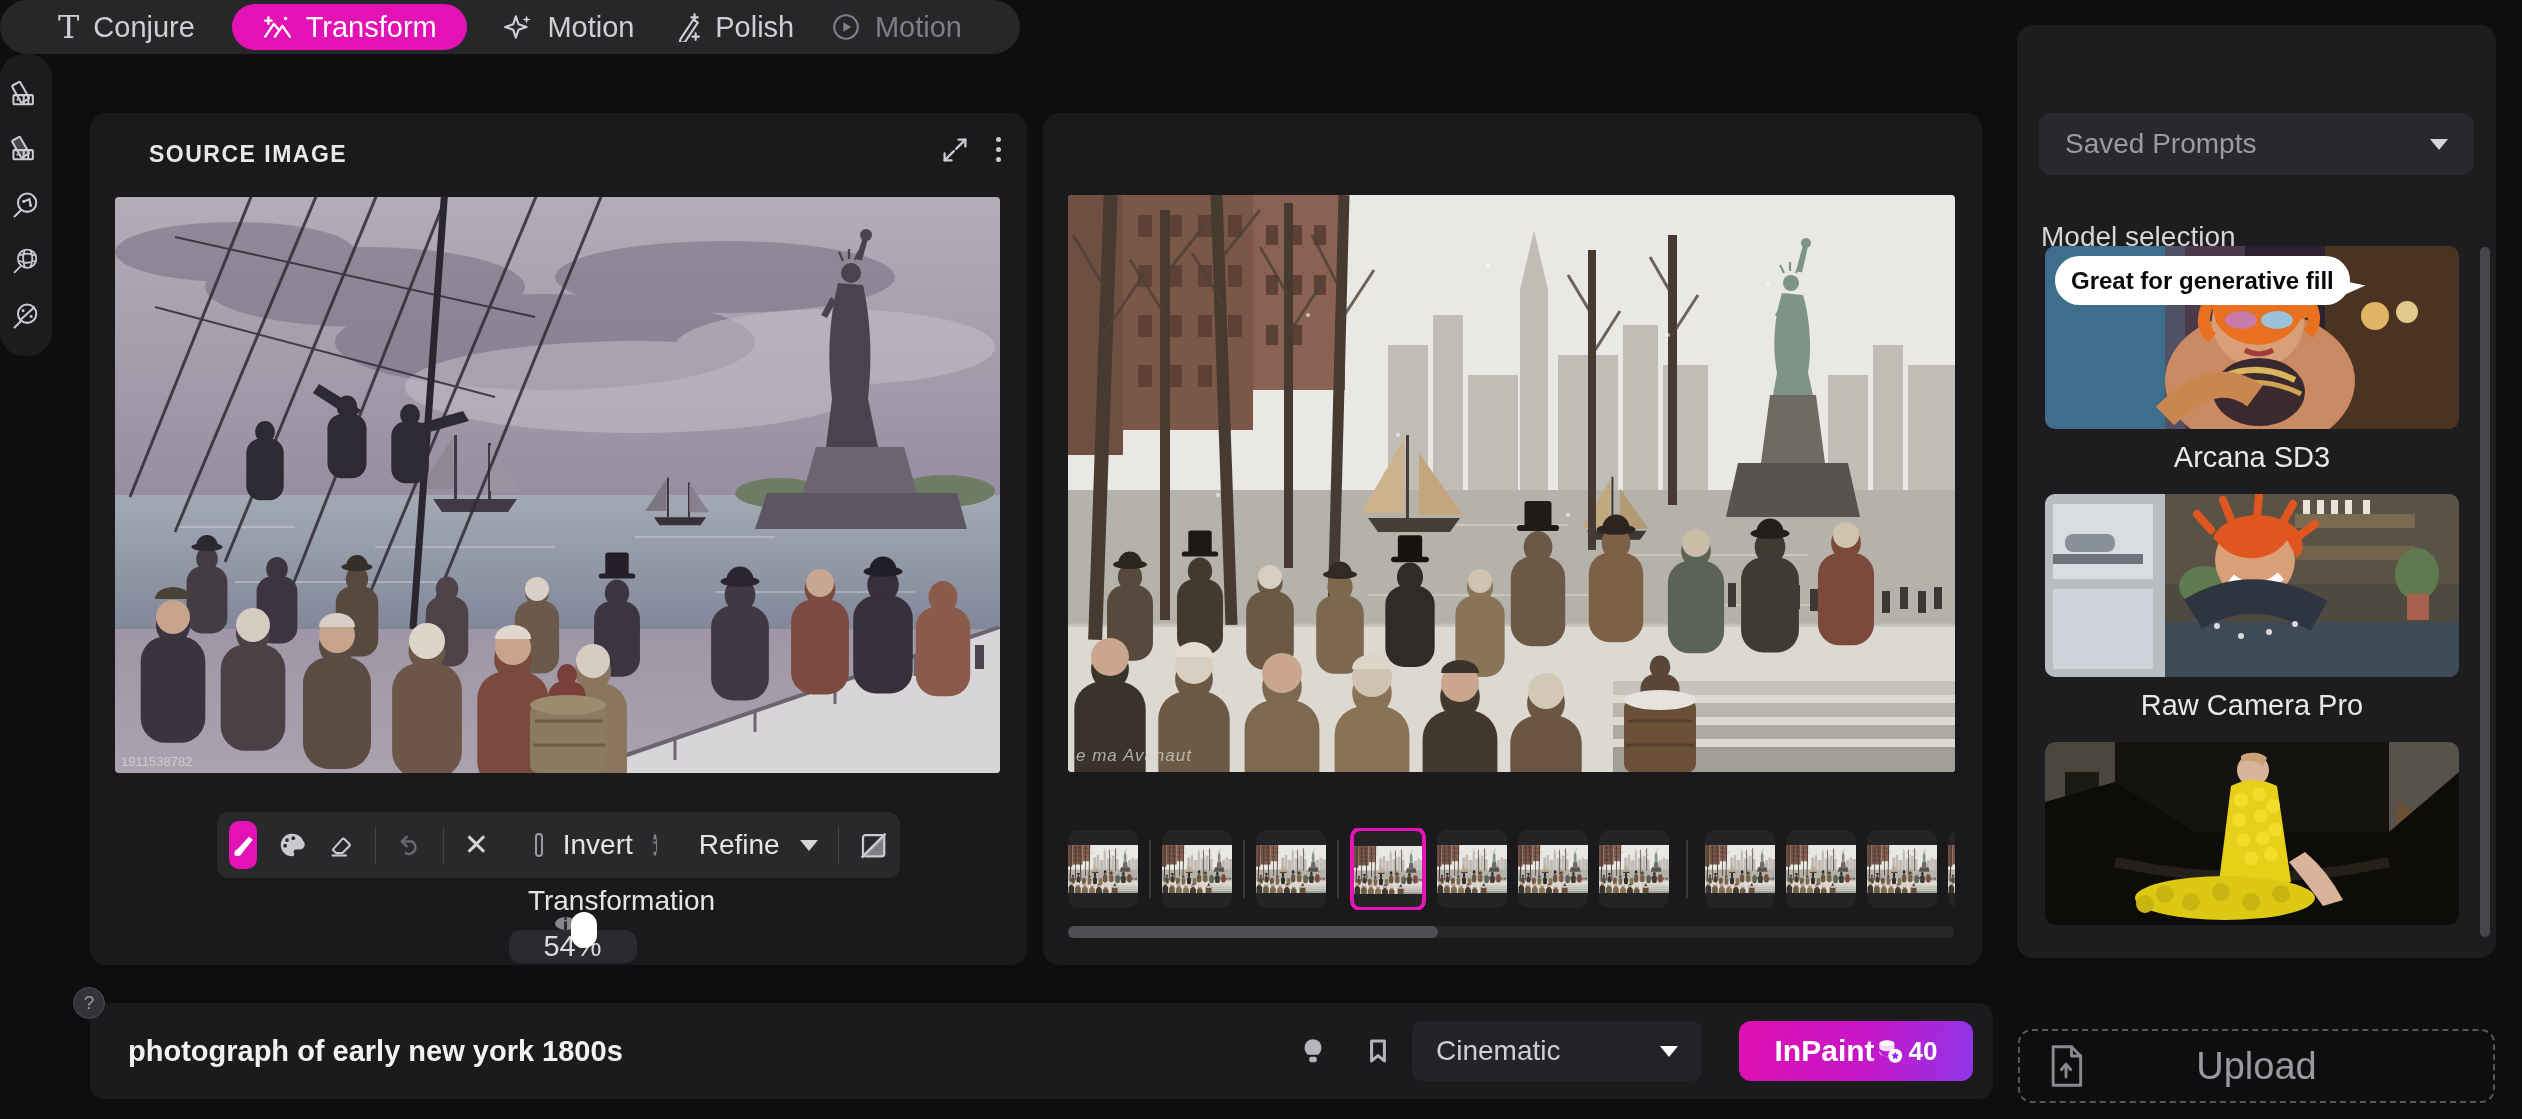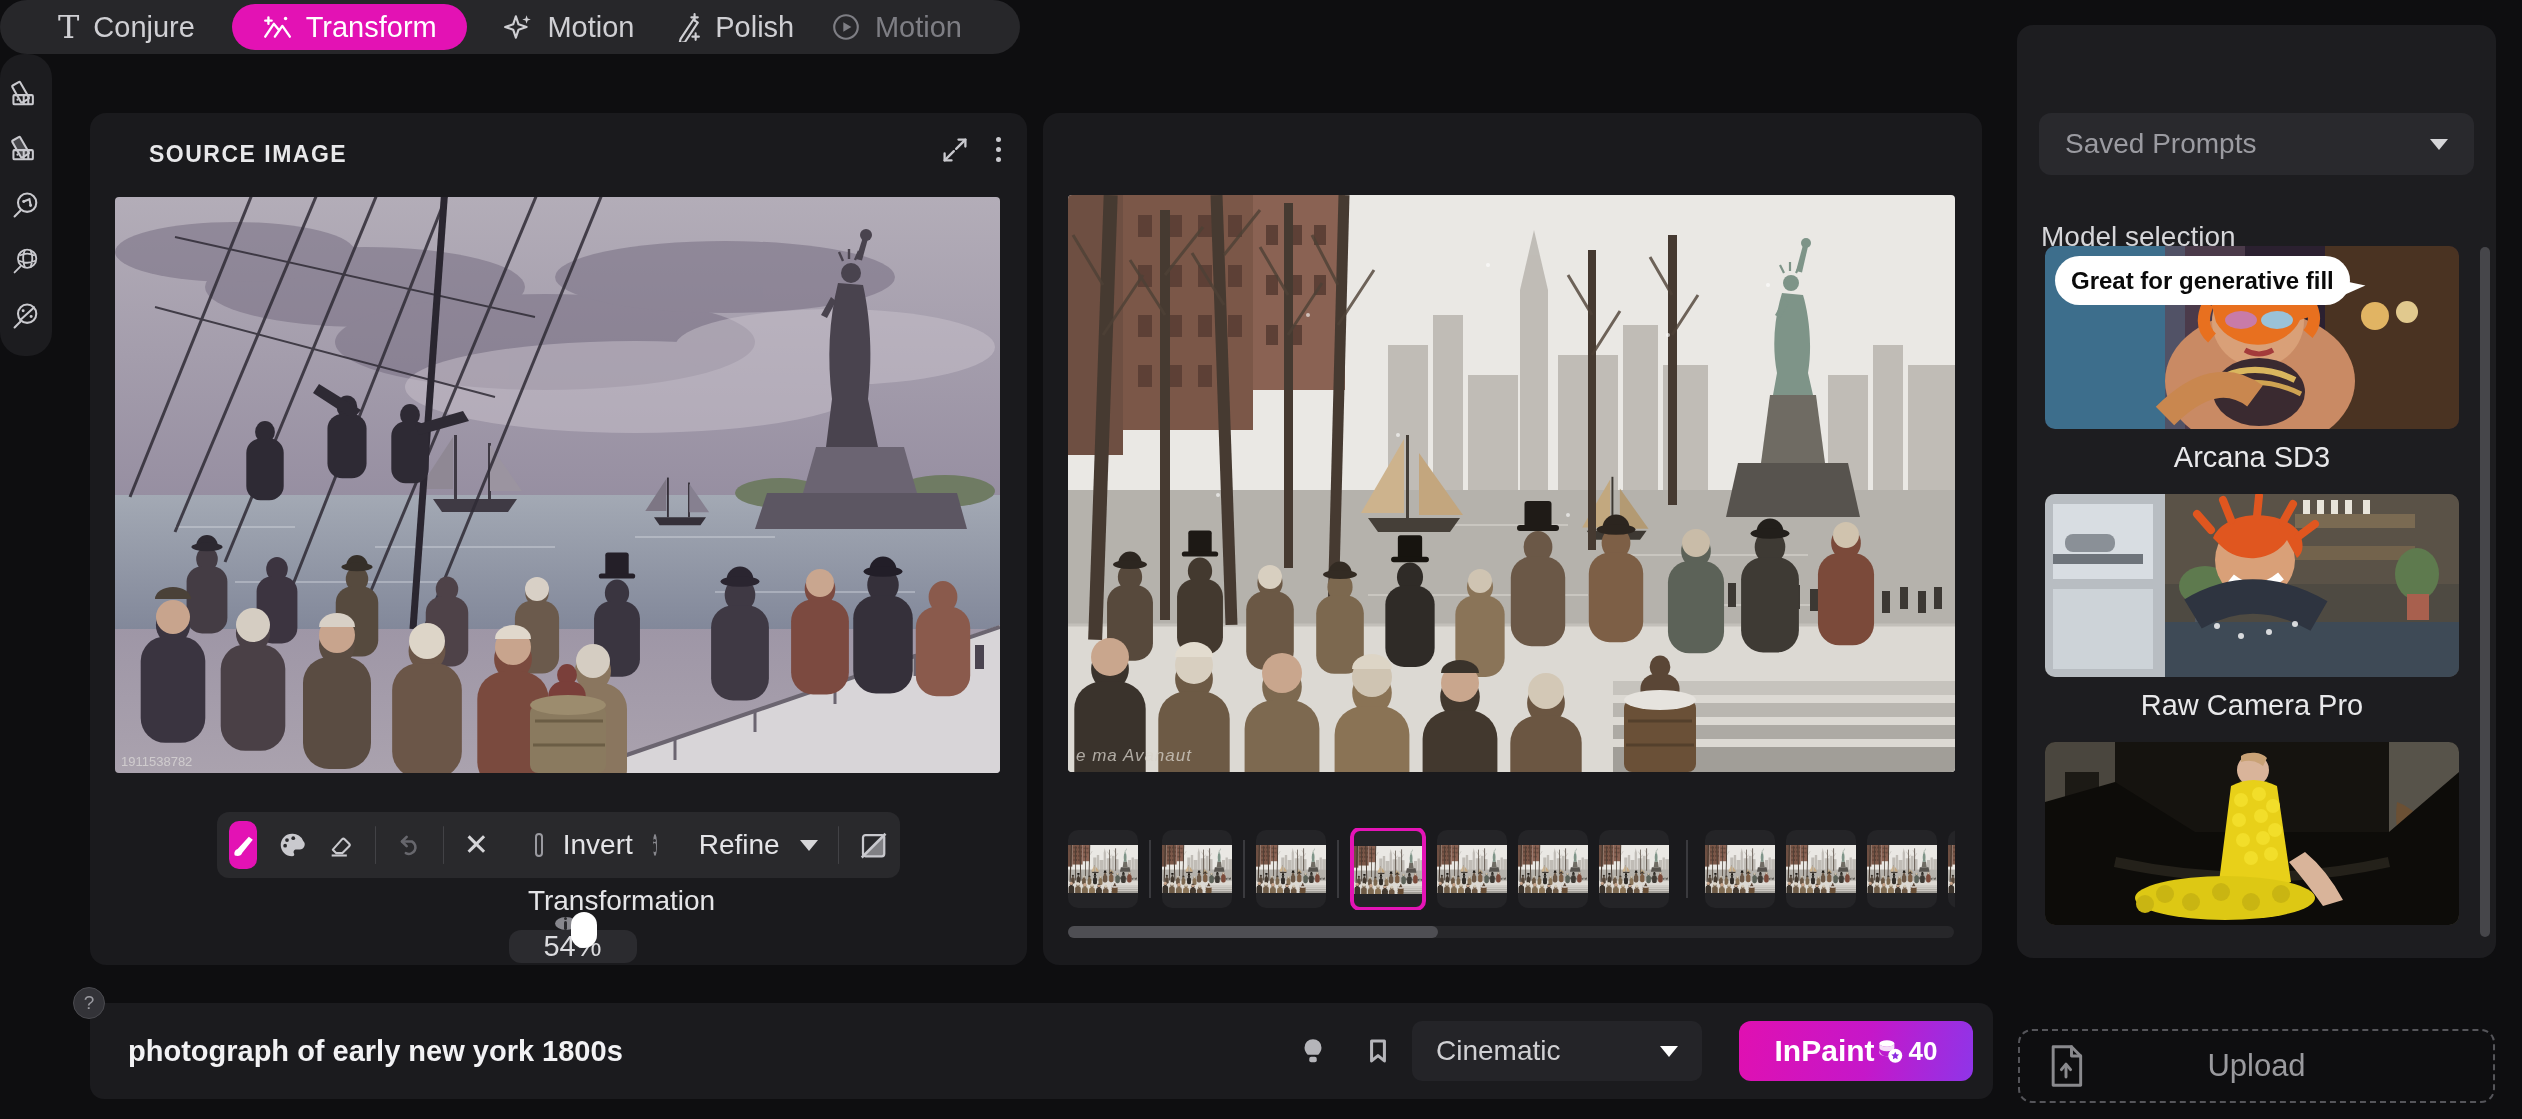--- a/index.html
+++ b/index.html
@@ -86,21 +86,21 @@
   .bubble{position:absolute;left:10px;top:10px;background:#ffffff;color:#0a0a0a;font-weight:700;font-size:24px;line-height:1.05;
           border-radius:26px;padding:12px 16px;text-align:center;}
   .bubble::after{content:"";position:absolute;right:-14px;bottom:6px;width:0;height:0;
           border-top:16px solid #fff;border-right:22px solid transparent;transform:rotate(12deg);}
   #vscroll{position:absolute;right:6px;top:222px;width:10px;height:690px;border-radius:5px;background:#46464a;}
 
   
   #uploadBox{left:2018px;top:1029px;width:477px;height:74px;border:2px dashed #55555a;border-radius:14px;
              display:flex;align-items:center;justify-content:center;position:absolute;color:#9a9a9e;}
   #uploadBox .dico{position:absolute;left:24px;top:50%;transform:translateY(-50%);color:#8a8a8e;}
-  #uploadBox span{font-size:31px;}
+  #uploadBox span{font-size:38px;}
 
   
   #promptBar{left:90px;top:1003px;width:1903px;height:96px;background:#1b1b1e;border-radius:14px;}
   #helpBadge{position:absolute;left:-17px;top:-16px;width:32px;height:32px;border-radius:50%;background:#333338;border:1px solid #4a4a4f;
              display:flex;align-items:center;justify-content:center;font-size:19px;color:#9a9aa0;}
   #promptText{position:absolute;left:38px;top:0;height:96px;display:flex;align-items:center;font-size:29px;font-weight:700;color:#f2f2f4;}
   #barIcons{position:absolute;left:1208px;top:0;height:96px;display:flex;align-items:center;gap:36px;color:#b5b5ba;}
   #styleSel{position:absolute;left:1322px;top:18px;width:290px;height:60px;background:#242428;border-radius:10px;
             display:flex;align-items:center;justify-content:space-between;padding:0 24px;font-size:28px;color:#d0d0d3;}
   #styleSel .caret{border-top-color:#ffffff;}

